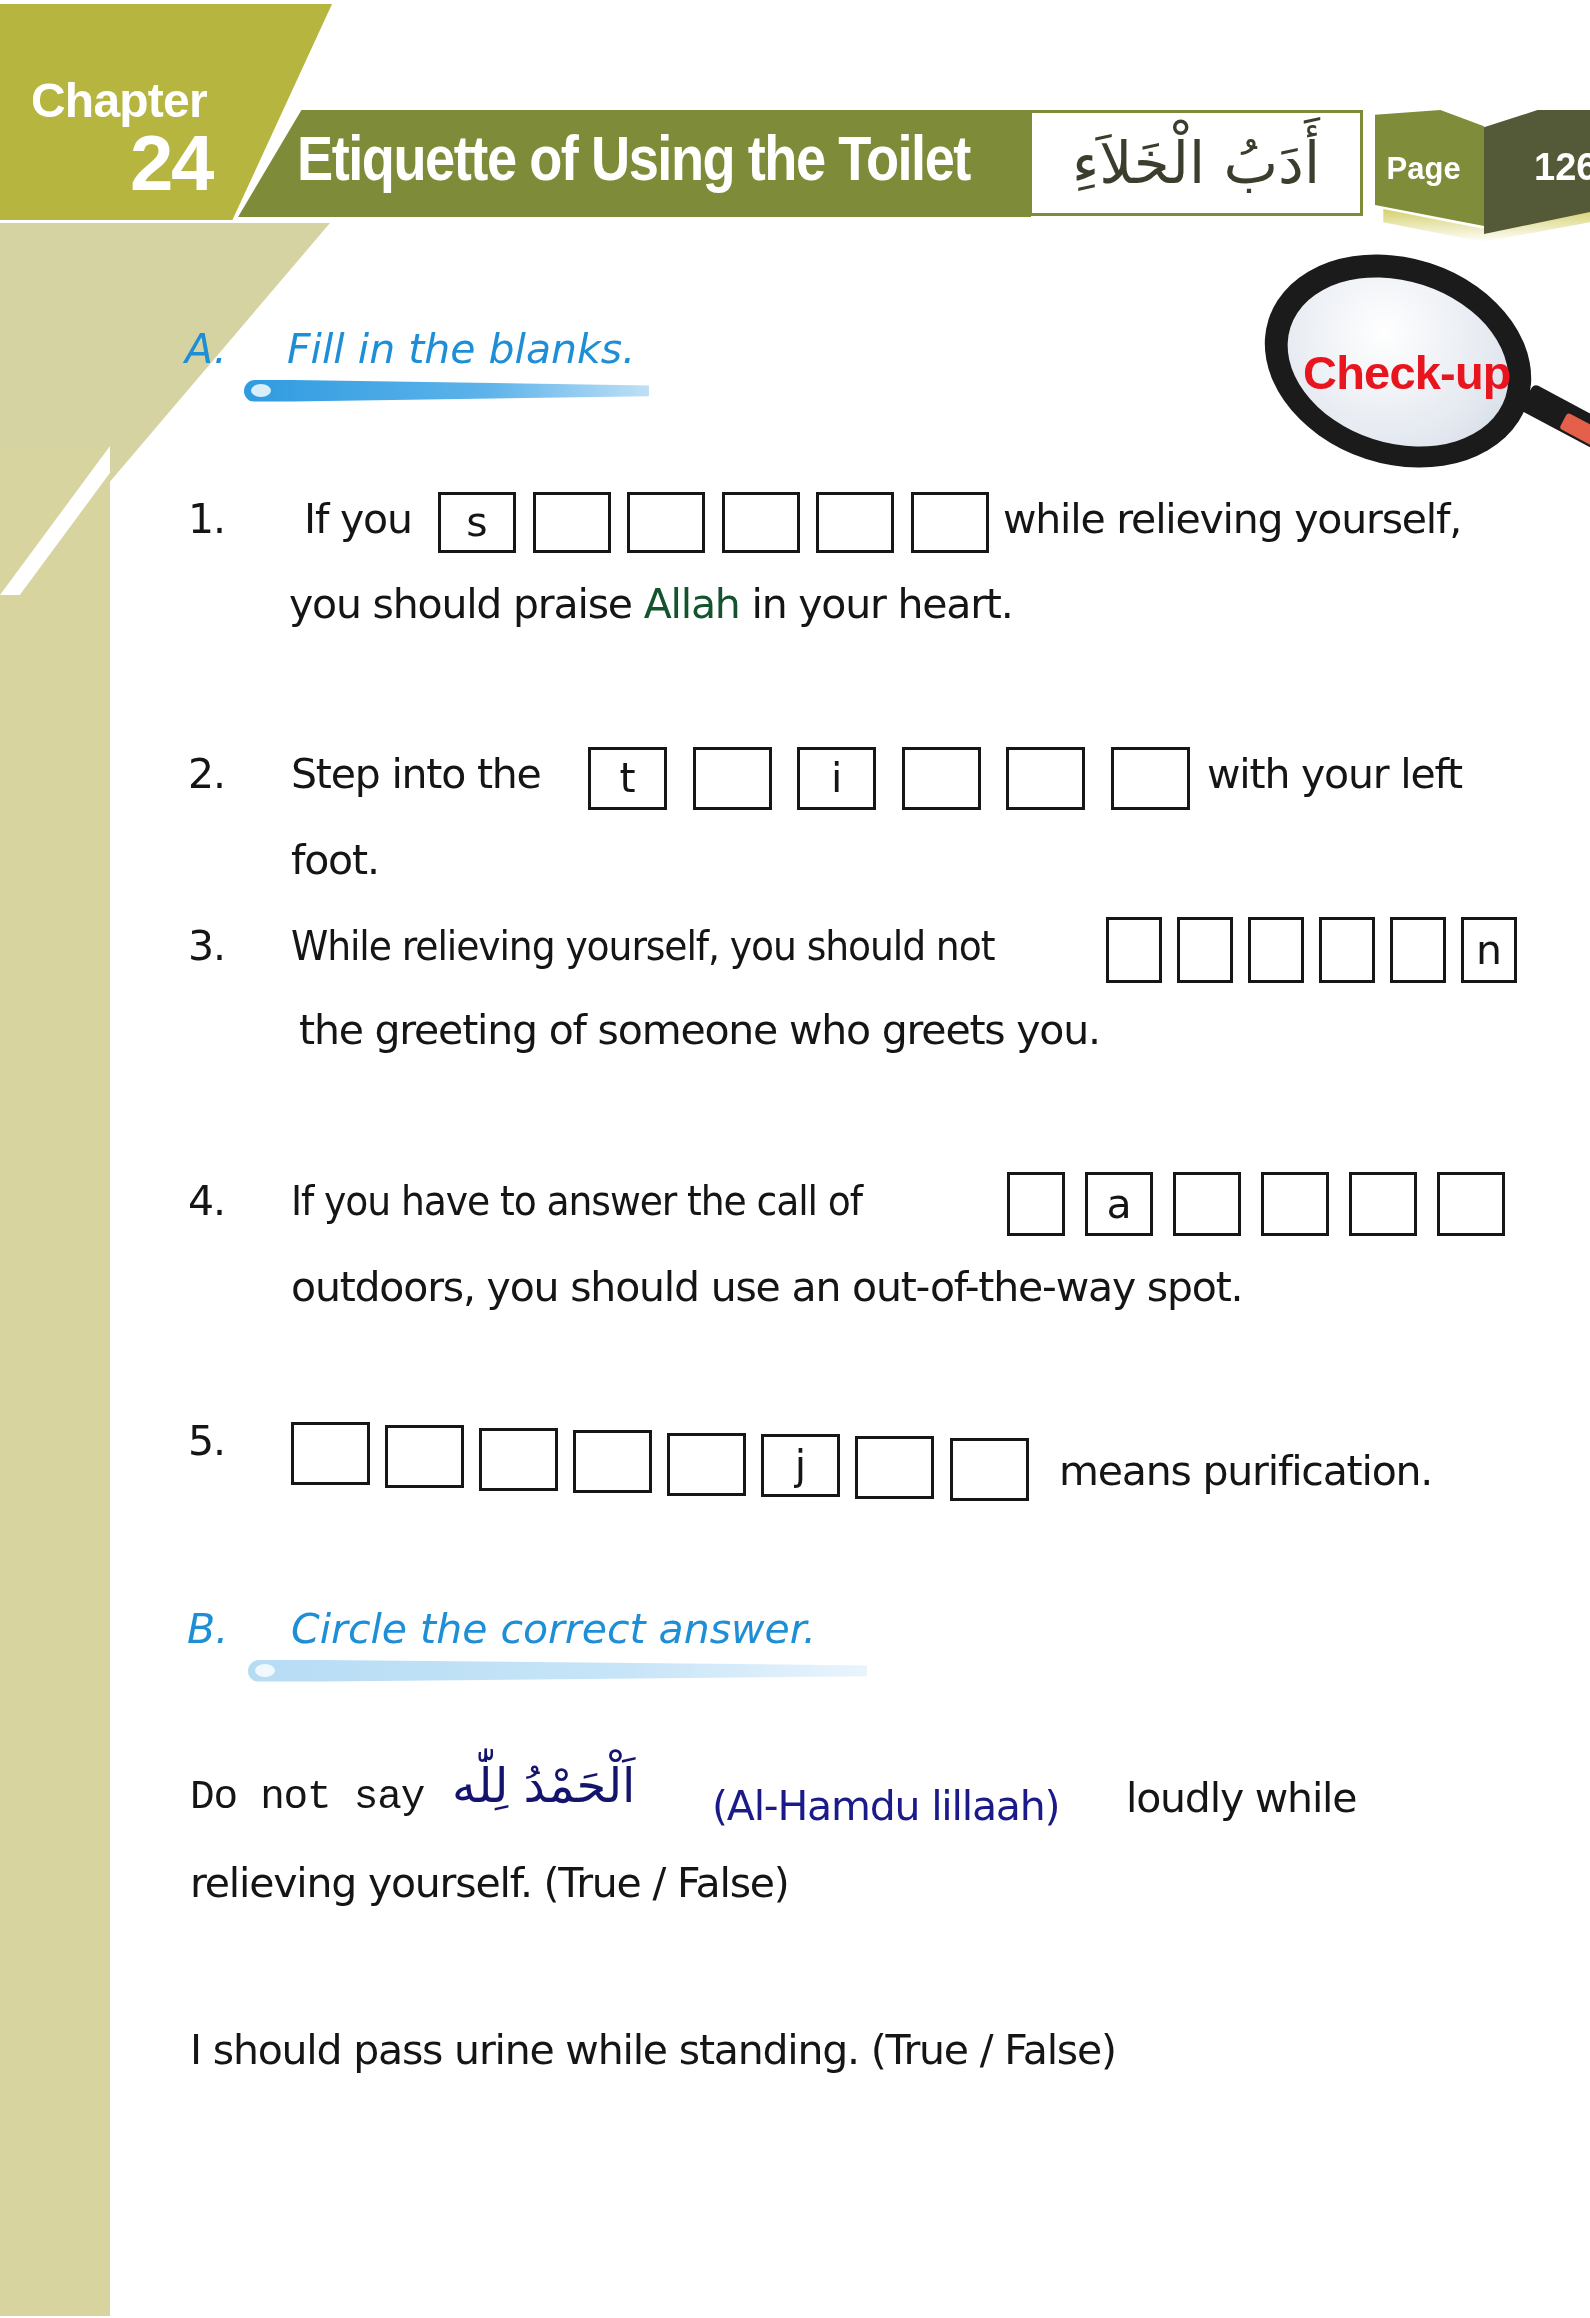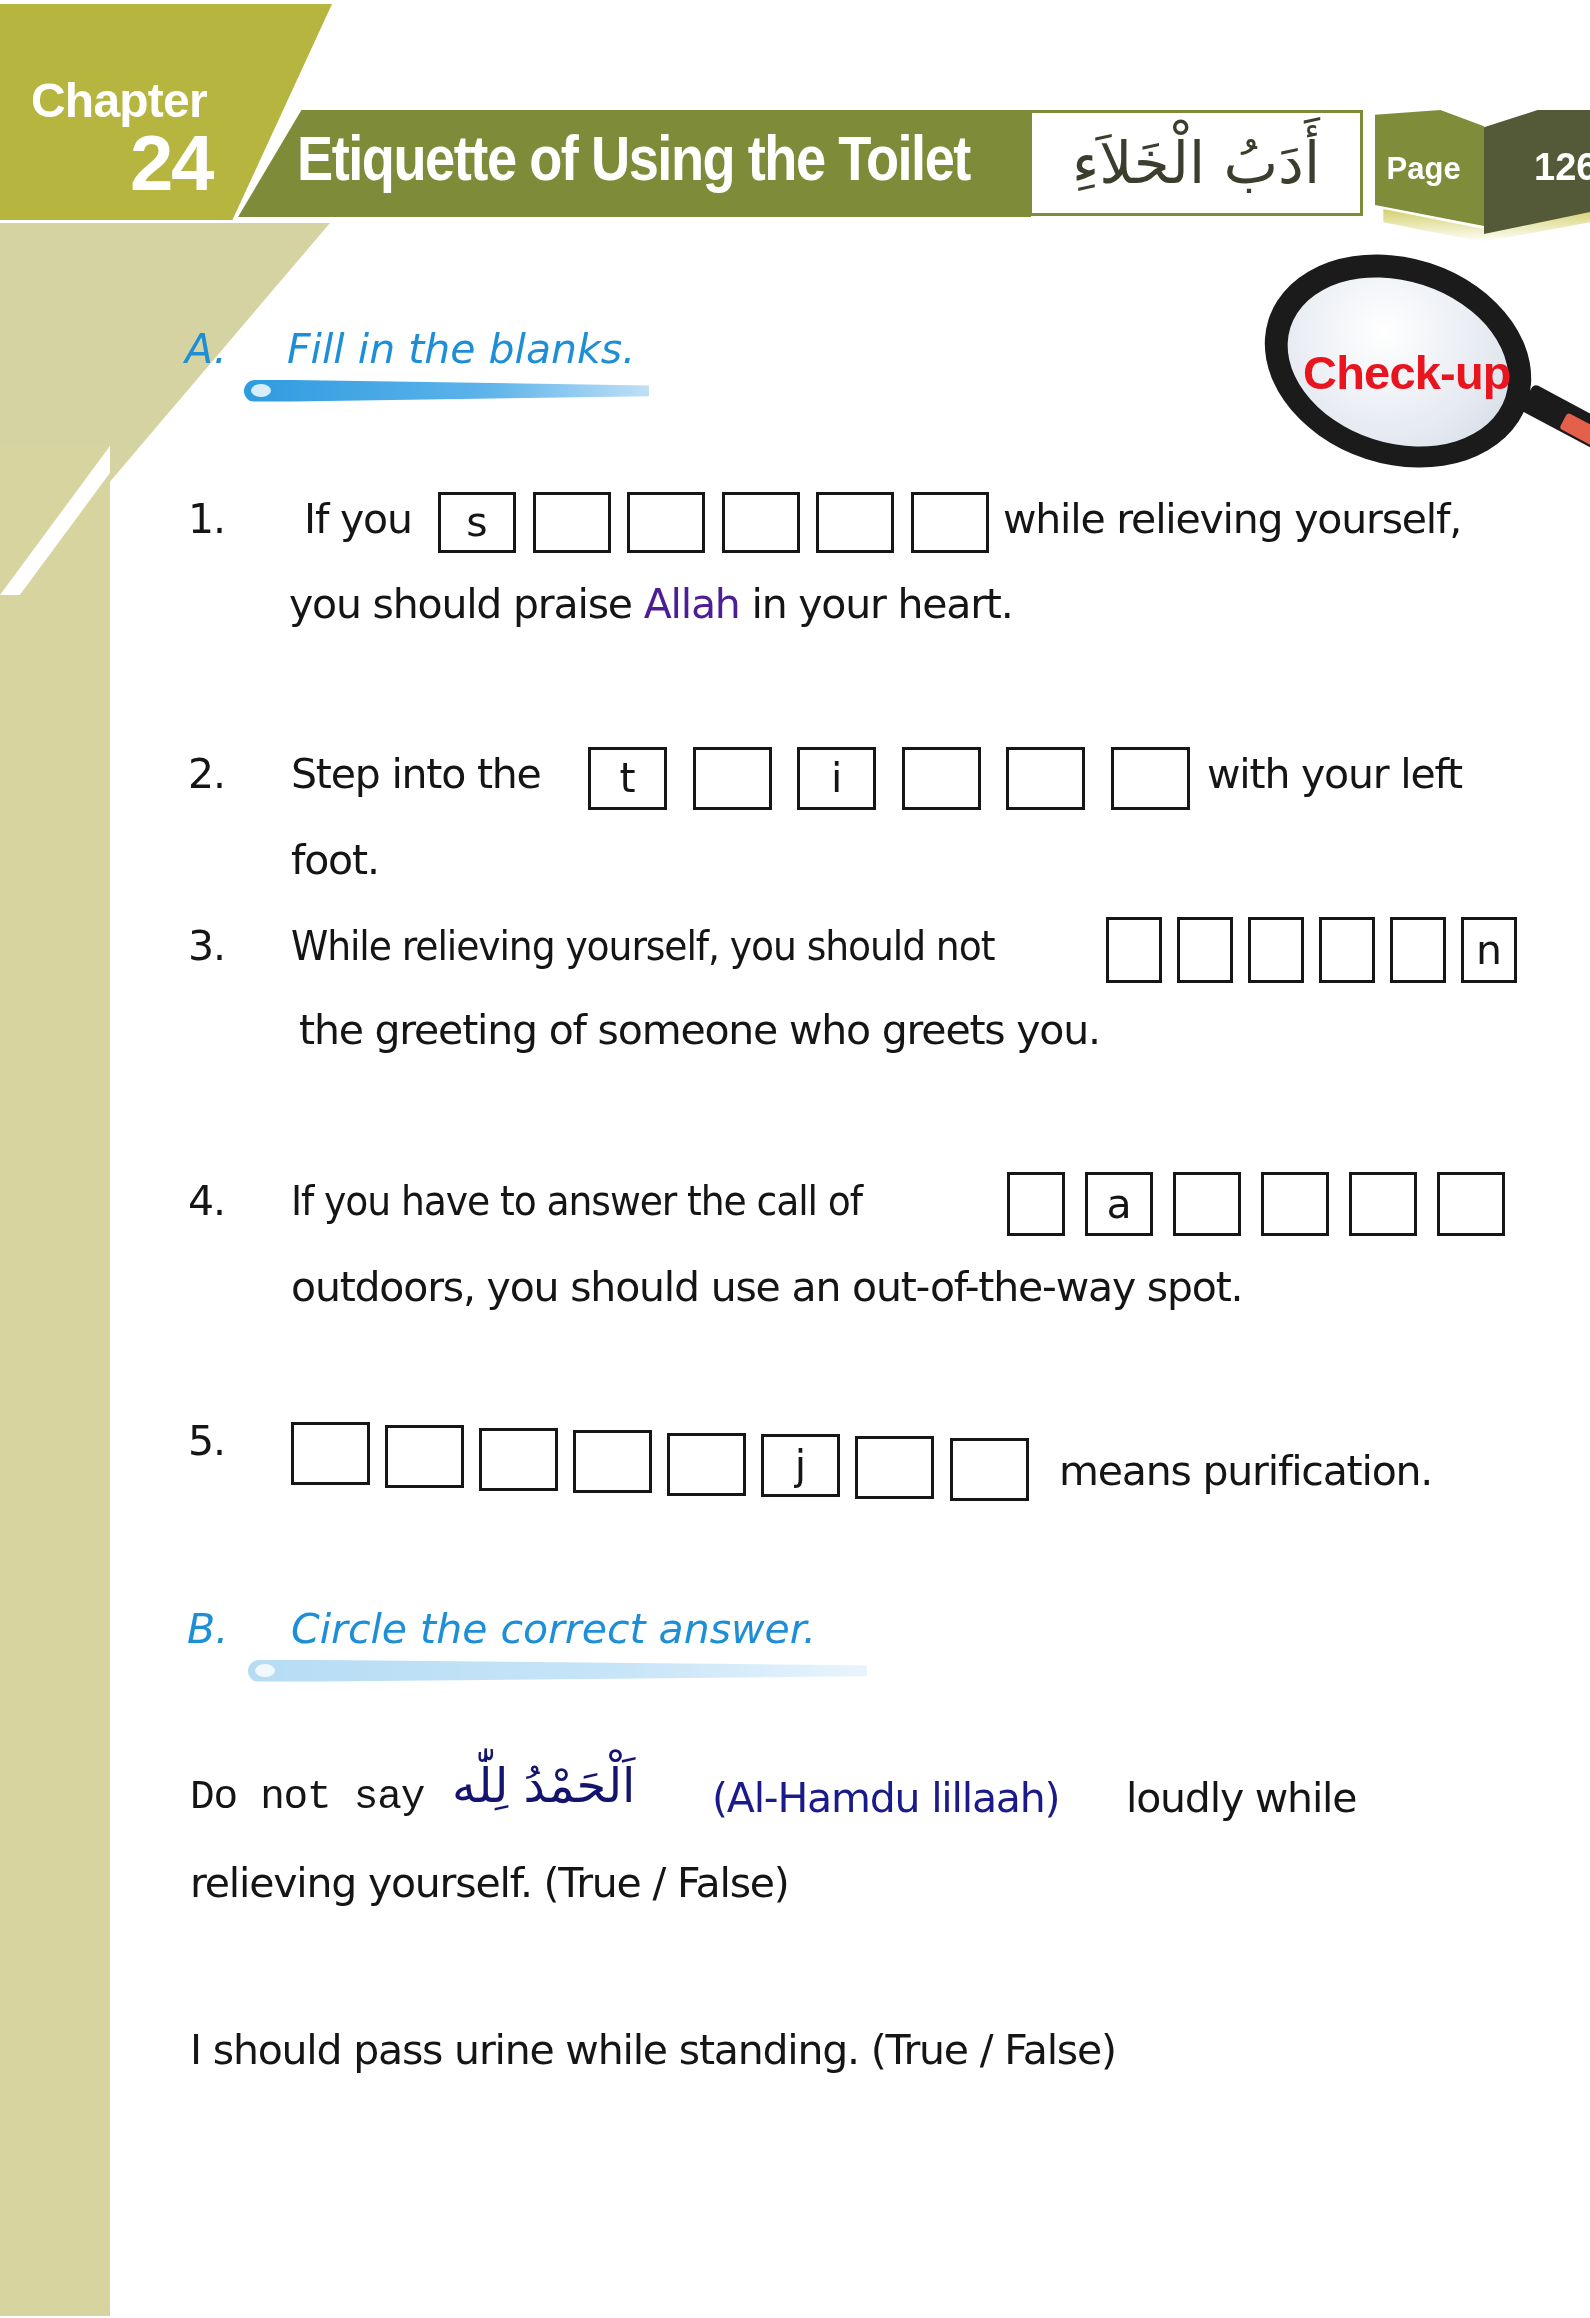--- a/index.html
+++ b/index.html
@@ -128,22 +128,22 @@
     content:""; position:absolute; left:6.6px; top:4.1px; width:20px; height:13.2px;
     border-radius:50%; background:#d9eefb;
   }
 
   
   .qnum, .qtext {
     position:absolute; font-size:41px; color:#151515; white-space:nowrap;
     font-family:"DejaVu Sans", sans-serif; letter-spacing:-1.2px;
   }
   .qtext.condensed { transform:scaleX(0.92); transform-origin:left center; }
-  .red { color:#4c1d95;text-align:right; }
-  .blue { color:#1a1a8a; }
+  .red { color:#14532d;text-align:right; }
+  .blue { color:#1a1a8a;margin-top:8px; }
   .arabic-inline { font-size:48px; color:#14146e; direction:rtl; unicode-bidi:isolate; }
 
   .box-row { position:absolute; display:flex; gap:10px; }
   .box {
     width:66px; height:59px; border:3.3px solid #161616; box-sizing:border-box;
     display:flex; align-items:center; justify-content:center;
     font-size:41px; color:#151515; background:#fff;
     font-family:"DejaVu Sans", sans-serif; line-height:1;
   }
   .box.tall { width:68px; height:66px; }

